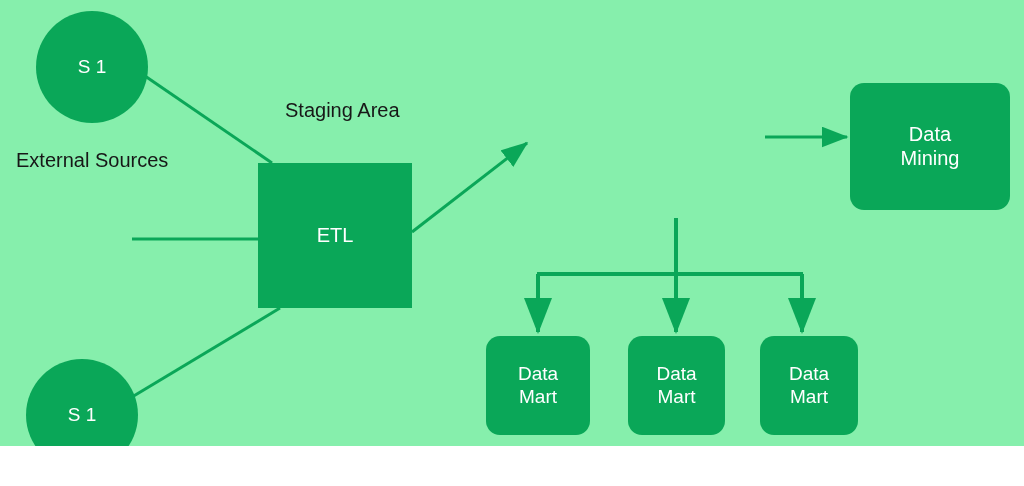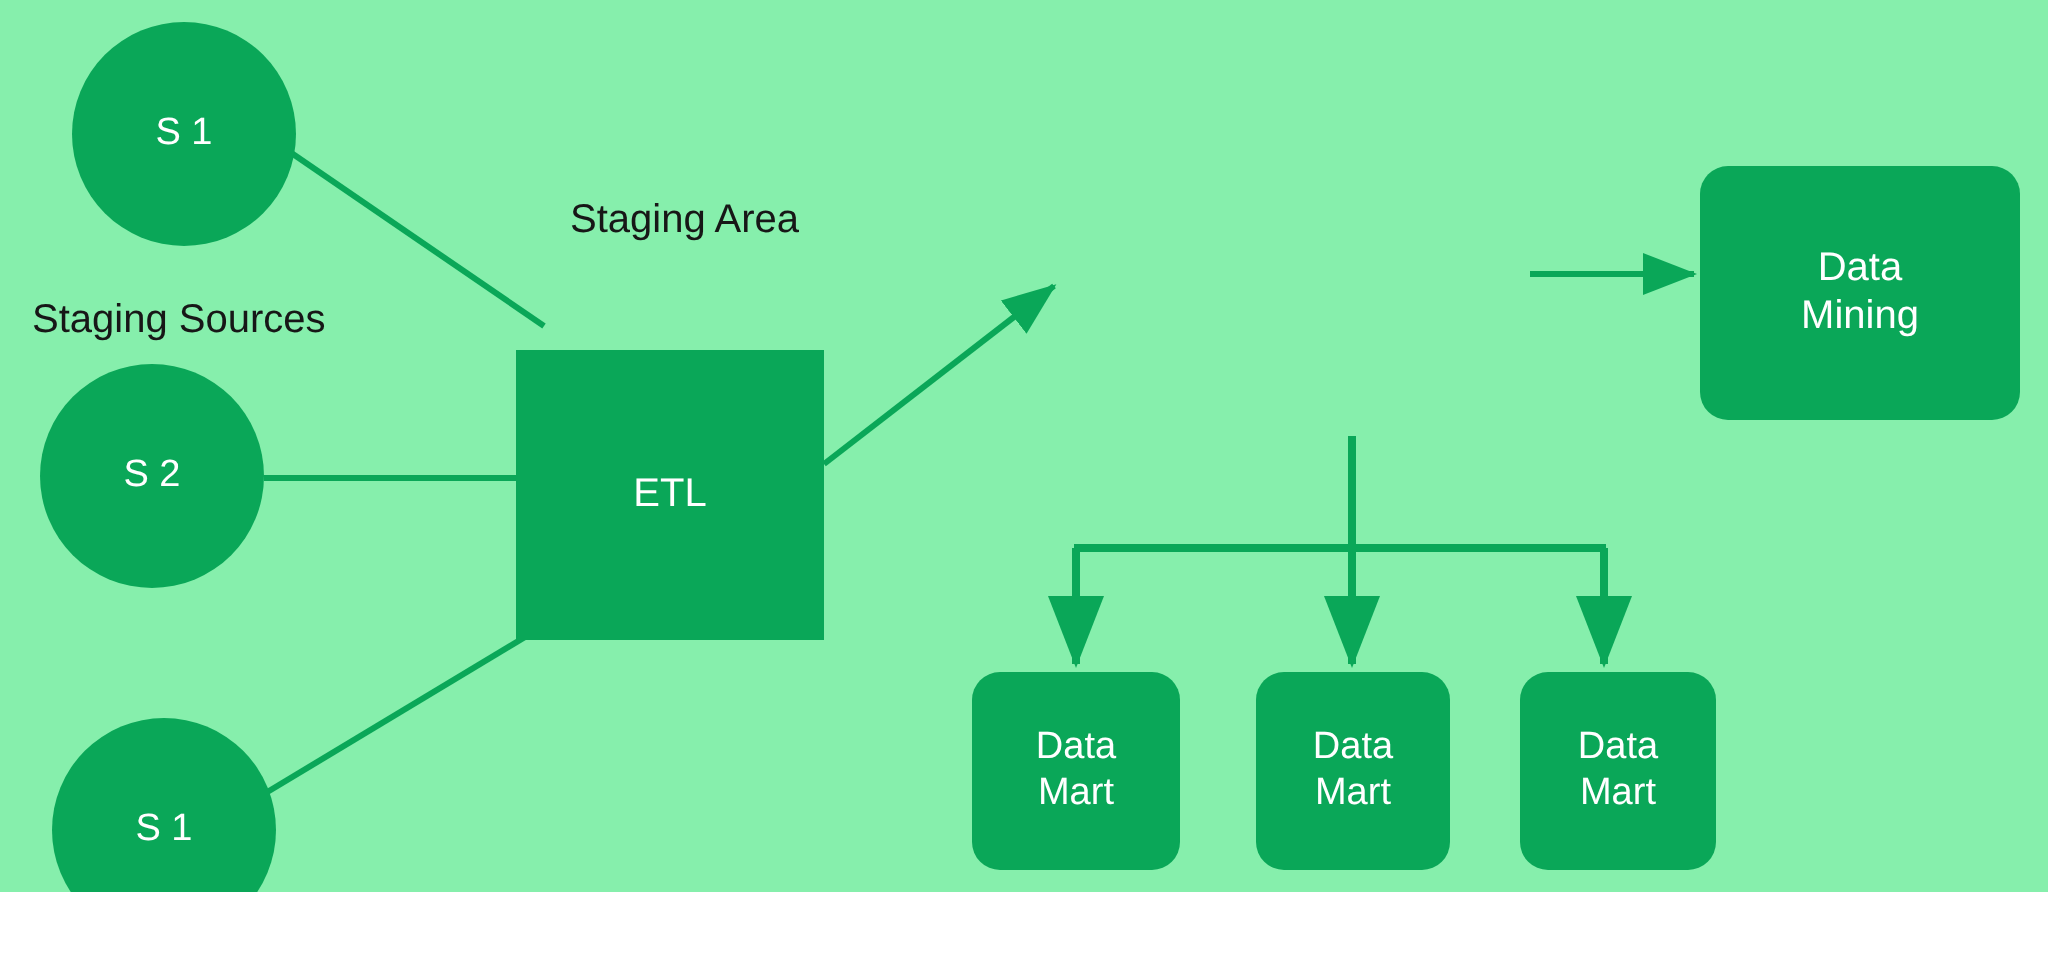--- a/index.html
+++ b/index.html
@@ -33,21 +33,21 @@
     align-items: center;
     justify-content: center;
     text-align: center;
     color: #ffffff;
     background: #0aa758;
     line-height: 1.18;
     white-space: pre-line;
     z-index: 2;
   }
   .node-circle { border-radius: 50%; }
-  .node-rect   { border-radius: 0; margin-top: 12px; }
+  .node-rect   { border-radius: 0; }
   .node-round  { border-radius: 18px; }
   .node-round-sm { border-radius: 14px; }
 
   .label {
     position: absolute;
     color: #171717;
     background: transparent;
     white-space: nowrap;
     z-index: 3;
   }
@@ -92,36 +92,35 @@
     <path d="M 676,218 L 676,274" stroke="#0aa758" stroke-width="4" fill="none"></path>
     <path d="M 537,274 L 803,274" stroke="#0aa758" stroke-width="4" fill="none"></path>
 
     <path d="M 538,274 L 538,332" stroke="#0aa758" stroke-width="4" fill="none" marker-end="url(#arrowhead)"></path>
     <path d="M 676,274 L 676,332" stroke="#0aa758" stroke-width="4" fill="none" marker-end="url(#arrowhead)"></path>
     <path d="M 802,274 L 802,332" stroke="#0aa758" stroke-width="4" fill="none" marker-end="url(#arrowhead)"></path>
   </svg>
 
   <div class="node node-circle" id="node-s1">S 1</div>
 
-  <div class="node node-circle" id="node-s2">S 2</div>
 
   <div class="node node-circle" id="node-s3">S 1</div>
 
   <div class="node node-rect" id="node-etl">ETL</div>
 
 
   <div class="node node-round-sm" id="node-dmining">Data
 Mining</div>
 
   <div class="node node-round-sm" id="node-dm1">Data
 Mart</div>
 
   <div class="node node-round-sm" id="node-dm2">Data
 Mart</div>
 
   <div class="node node-round-sm" id="node-dm3">Data
 Mart</div>
 
   <div class="label" id="label-staging">Staging Area</div>
 
-  <div class="label" id="label-external">Staging Sources</div>
+  <div class="label" id="label-external">External Sources</div>
 
 </div>
 
 </body></html>

